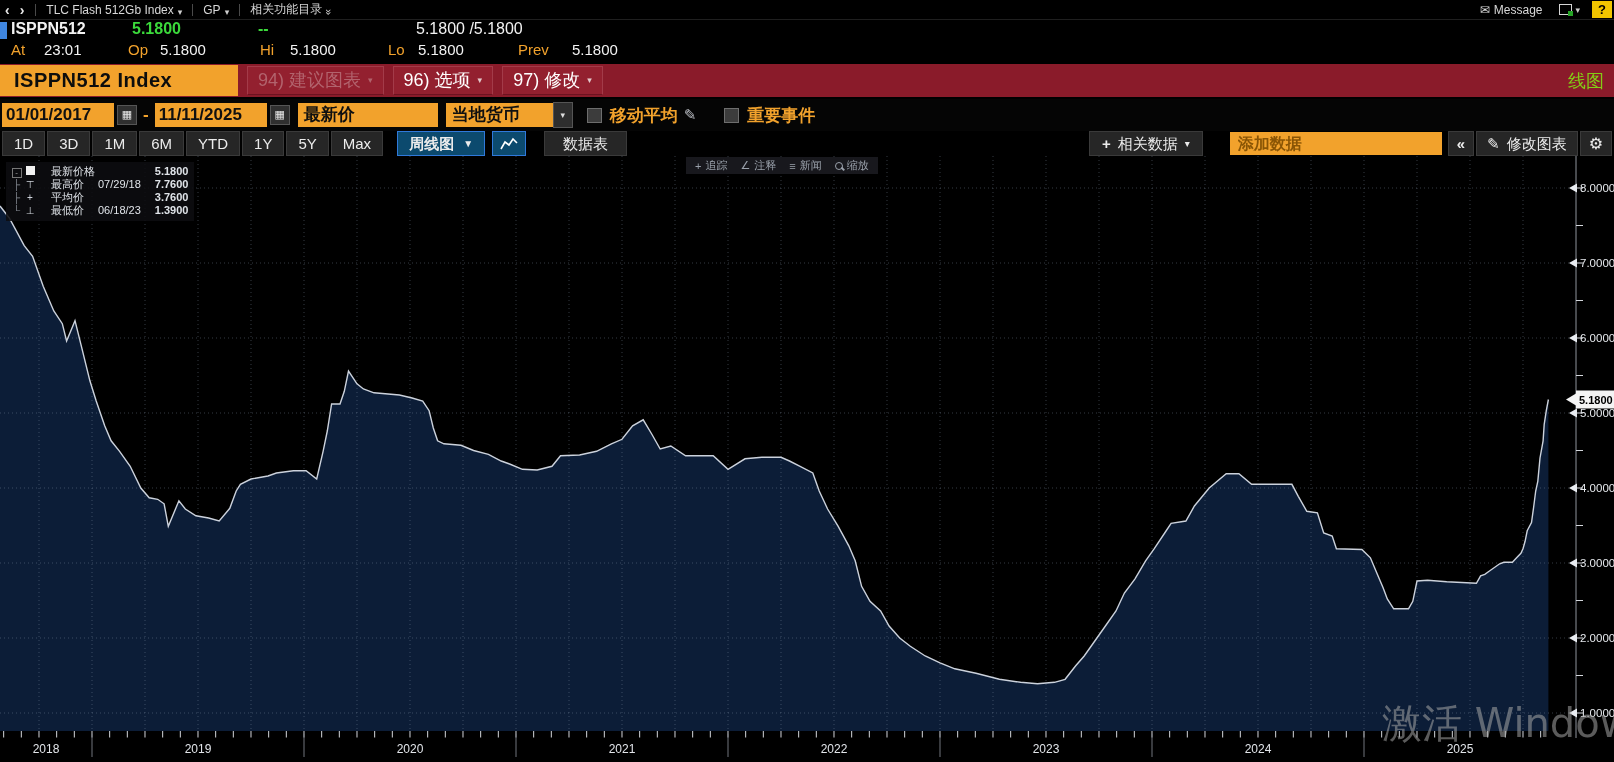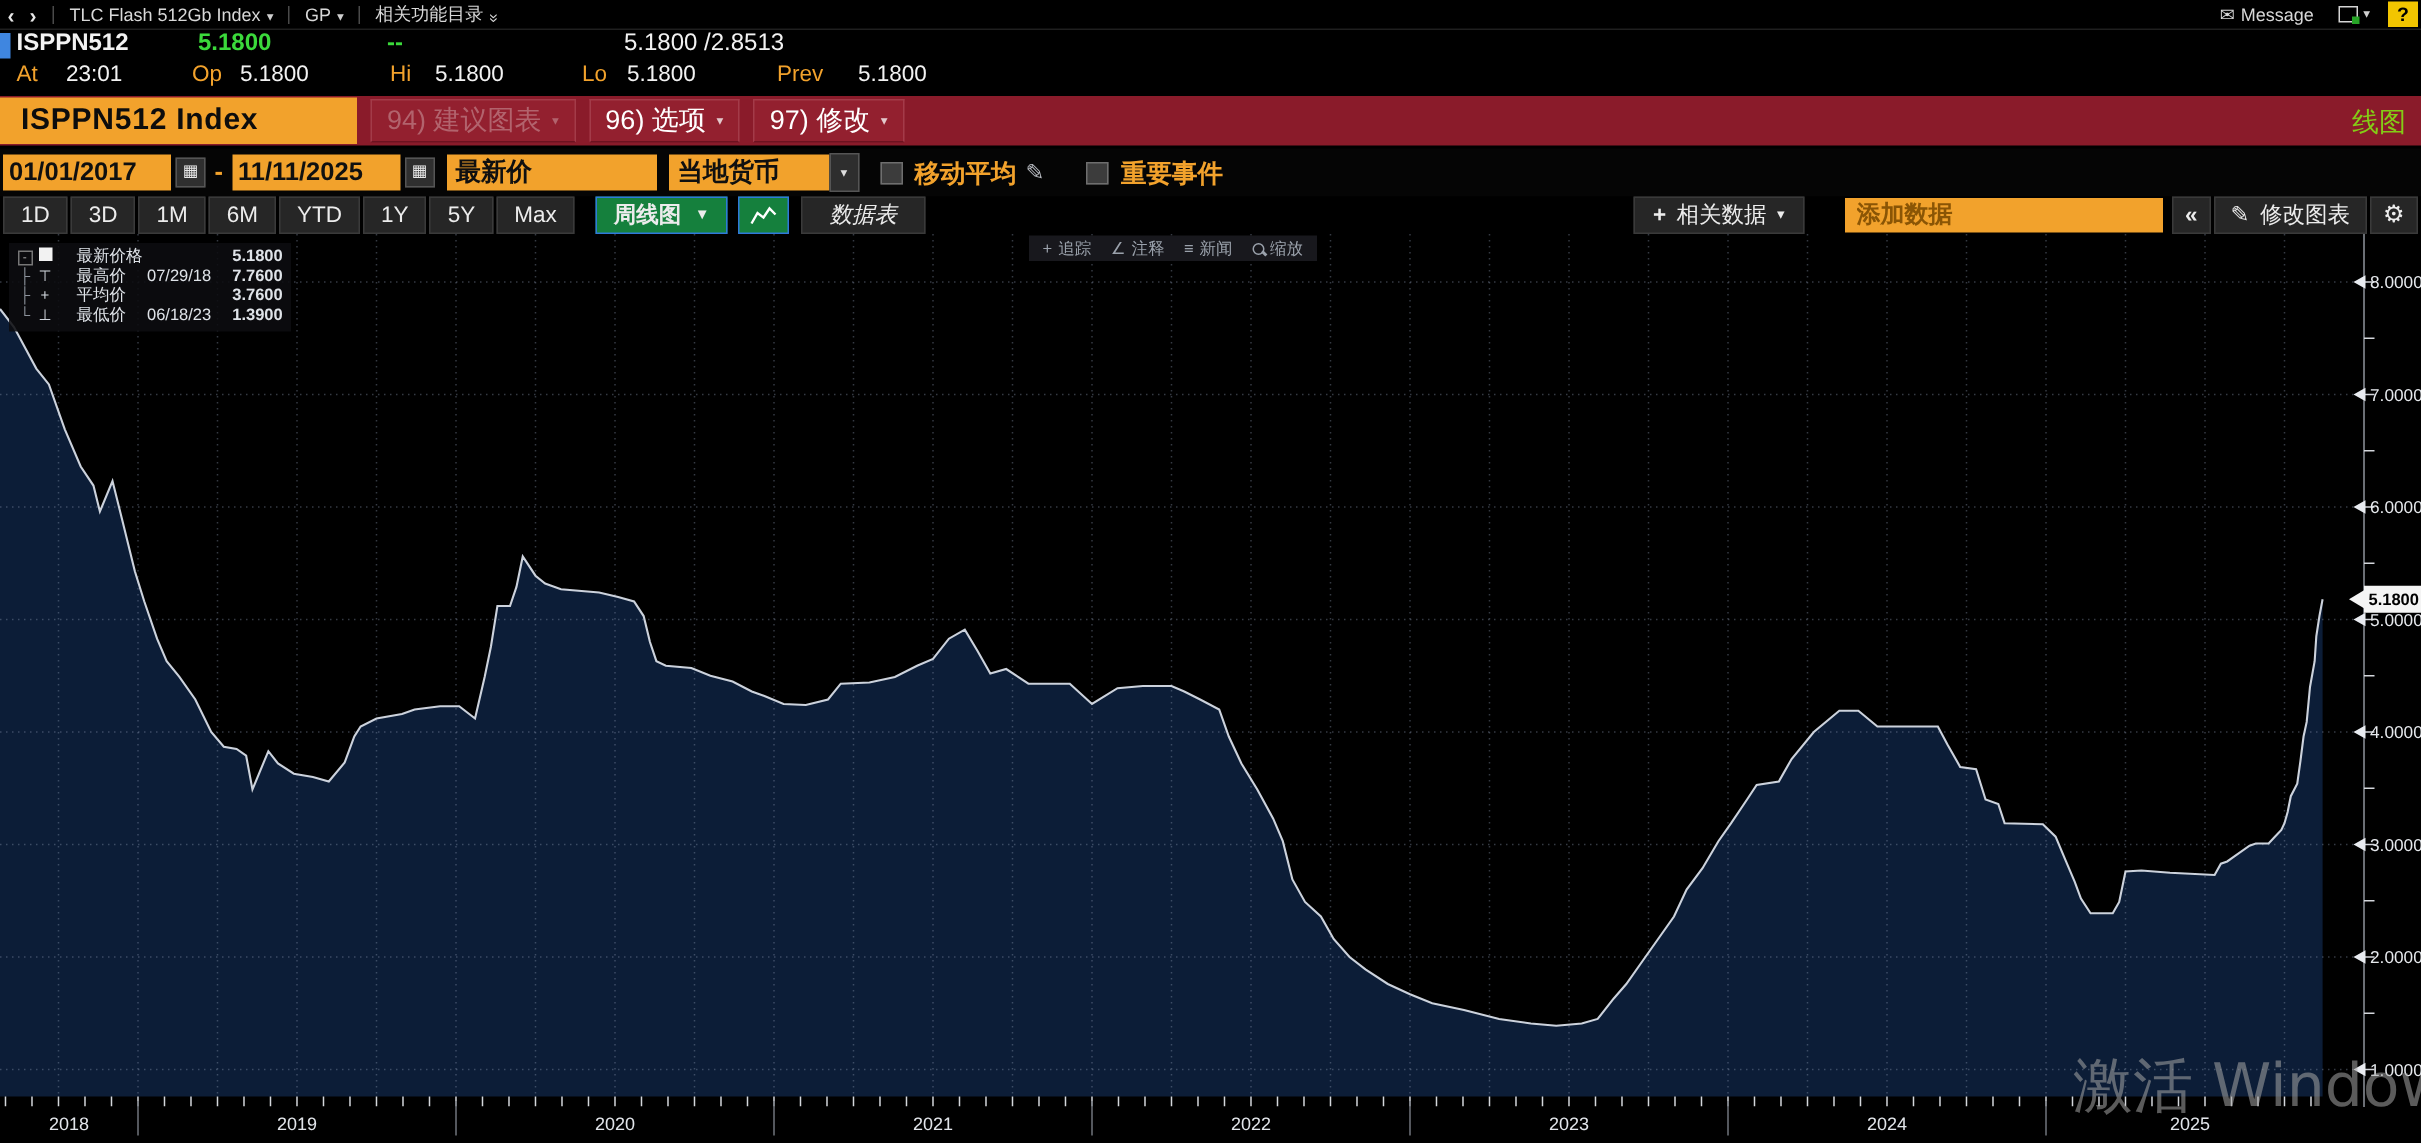--- a/index.html
+++ b/index.html
@@ -54,21 +54,21 @@
   .curbox{width:95px;}
   .ddbtn{width:18px;height:24px;background:#2e2e2e;border:1px solid #555;color:#ddd;font-size:9px;text-align:center;line-height:24px;cursor:default;}
   .chk{width:13px;height:13px;background:#3c3c3c;border:1px solid #6e6e6e;display:inline-block;cursor:default;}
   .fieldlbl{color:#f2a22c;font-weight:bold;margin:0 6px 0 8px;}
   .pencil{color:#b9bcc2;font-size:15px;}
 
   
   .toolbar{position:absolute;left:0;top:131px;width:100%;height:25px;background:#000;display:flex;align-items:center;font-size:15px;}
   .tbtn{height:23px;line-height:23px;background:#262626;border:1px solid #3a3a3a;color:#ececec;text-align:center;
         margin-right:2px;padding:0 11px;cursor:default;white-space:nowrap;}
-  .tbtn.blue{background:#15803d;border-color:#2f79da;font-weight:bold;}
+  .tbtn.blue{background:#0c4a6e;border-color:#2f79da;font-weight:bold;}
   .iconbtn{display:flex;align-items:center;justify-content:center;width:32px;padding:0;}
   .tright{margin-left:auto;display:flex;align-items:center;}
   .adddata{width:196px;height:23px;background:#f2a22c;border:none;color:#4c1d95;font-size:16px;font-weight:bold;padding:0 8px;
            font-family:"Liberation Sans","DejaVu Sans",sans-serif;}
   .adddata::placeholder{color:#8a5505;opacity:1;}
 
   
   .chart{position:absolute;left:0;top:156px;width:1614px;height:606px;background:#000;}
   .chart svg{position:absolute;left:0;top:0;}
   .legend{position:absolute;left:6px;top:6px;background:rgba(12,12,16,.88);padding:3px 6px 4px 4px;font-size:11px;
@@ -123,21 +123,21 @@
       <span class="helpbox">?</span>
     </span>
   </div>
 
   <div class="quote">
     <div class="qrow qrow1">
       <span class="qcursor"></span>
       <span class="qabs wht" style="left:11px;font-weight:bold;">ISPPN512</span>
       <span class="qabs grn" style="left:132px;">5.1800</span>
       <span class="qabs grn" style="left:258px;">--</span>
-      <span class="qabs wht" style="left:416px;">5.1800 /2.8513</span>
+      <span class="qabs wht" style="left:416px;">5.1800 /5.1800</span>
     </div>
     <div class="qrow qrow2">
       <span class="qabs amb" style="left:11px;">At</span>
       <span class="qabs wht" style="left:44px;">23:01</span>
       <span class="qabs amb" style="left:128px;">Op</span>
       <span class="qabs wht" style="left:160px;">5.1800</span>
       <span class="qabs amb" style="left:260px;">Hi</span>
       <span class="qabs wht" style="left:290px;">5.1800</span>
       <span class="qabs amb" style="left:388px;">Lo</span>
       <span class="qabs wht" style="left:418px;">5.1800</span>
@@ -195,21 +195,21 @@
       </div>
     <div class="tbtn blue" style="margin-left:12px;display:flex;align-items:center;gap:9px;">
       <span>周线图</span>
       <span style="font-size:10px;">▼</span>
     </div>
     <div class="tbtn blue iconbtn" style="margin-left:5px;">
       <svg width="18" height="14" viewBox="0 0 18 14">
         <polyline points="1,12 5,5 9,8 13,2 17,6" fill="none" stroke="#ffffff" stroke-width="1.6"></polyline>
       </svg>
     </div>
-    <div class="tbtn" style="margin-left:6px;padding:0 18px;font-style:italic;">数据表</div>
+    <div class="tbtn" style="margin-left:16px;padding:0 18px;">数据表</div>
     <div class="tright">
       <div class="tbtn" style="display:flex;align-items:center;gap:7px;padding:0 12px;">
         <span style="font-weight:bold;">+</span>
         <span>相关数据</span>
         <span style="font-size:10px;">▾</span>
       </div>
       <input class="adddata" style="margin-left: 25px;" placeholder="添加数据">
       <div class="tbtn" style="margin-left:6px;font-weight:bold;padding:0 8px;">«</div>
       <div class="tbtn" style="display:flex;align-items:center;gap:7px;padding:0 10px;">
         <span>✎</span>

